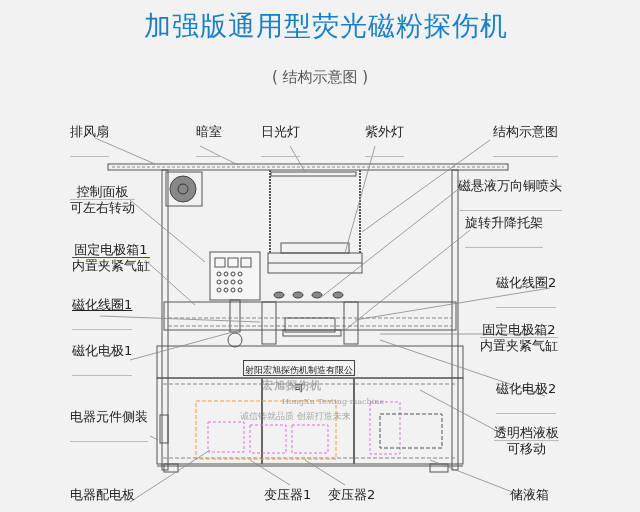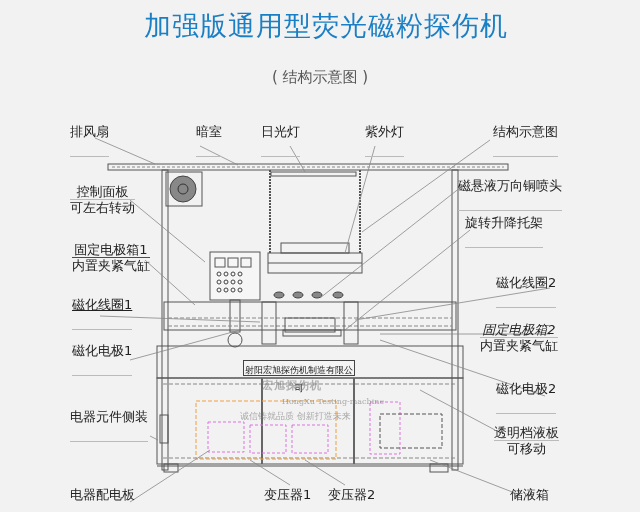--- a/index.html
+++ b/index.html
@@ -150,21 +150,21 @@
 </div>
 <div class="lbl c" style="left:72px;top:242px;border:none;">
   <div style="border-bottom:1px solid #b91c1c;">固定电极箱1</div>
   <div>内置夹紧气缸</div>
 </div>
 <div class="lbl" style="left:72px;top:297px;text-decoration:underline;">磁化线圈1</div>
 <div class="lbl" style="left:72px;top:343px;">磁化电极1</div>
 
 <div class="lbl" style="left:496px;top:275px;">磁化线圈2</div>
 <div class="lbl c" style="left:480px;top:322px;border:none;">
-  <div style="border-bottom:1px solid #bbb;font-style:italic;">固定电极箱2</div>
+  <div style="border-bottom:1px solid #bbb;">固定电极箱2</div>
   <div>内置夹紧气缸</div>
 </div>
 <div class="lbl" style="left:496px;top:381px;">磁化电极2</div>
 
 <div class="lbl" style="left:70px;top:409px;">电器元件侧装</div>
 <div class="lbl c" style="left:494px;top:425px;border:none;">
   <div style="border-bottom:1px solid #bbb;">透明档液板</div>
   <div>可移动</div>
 </div>
 

